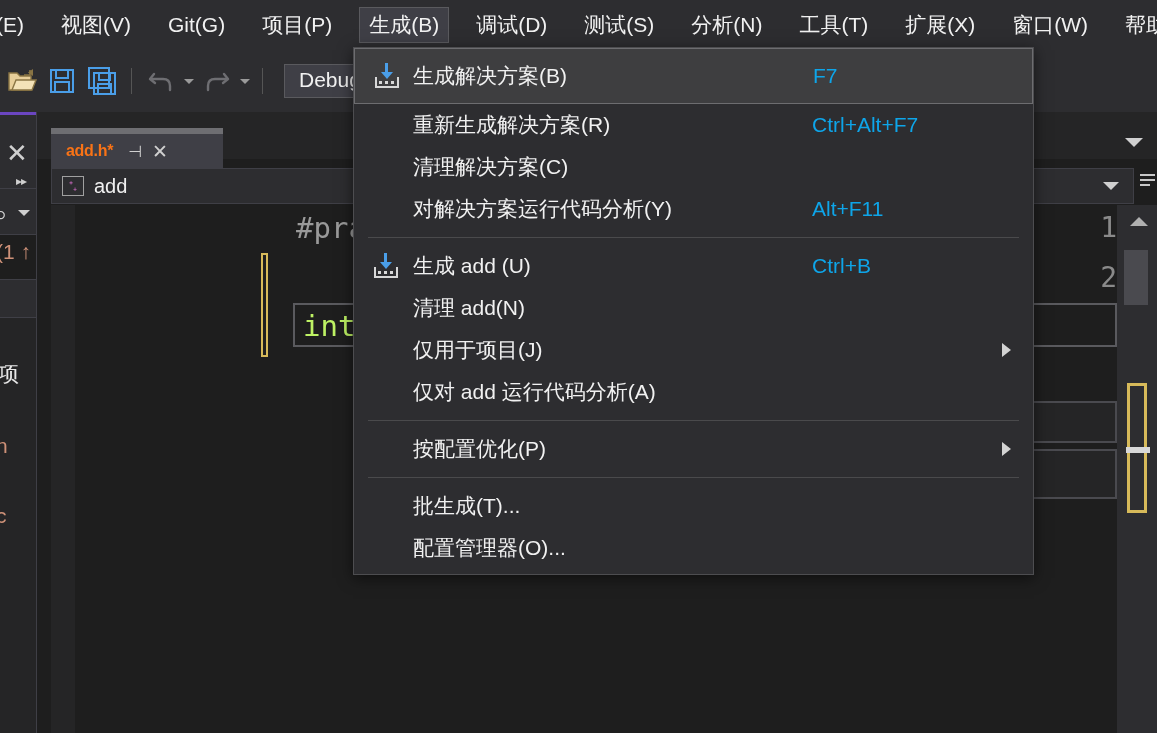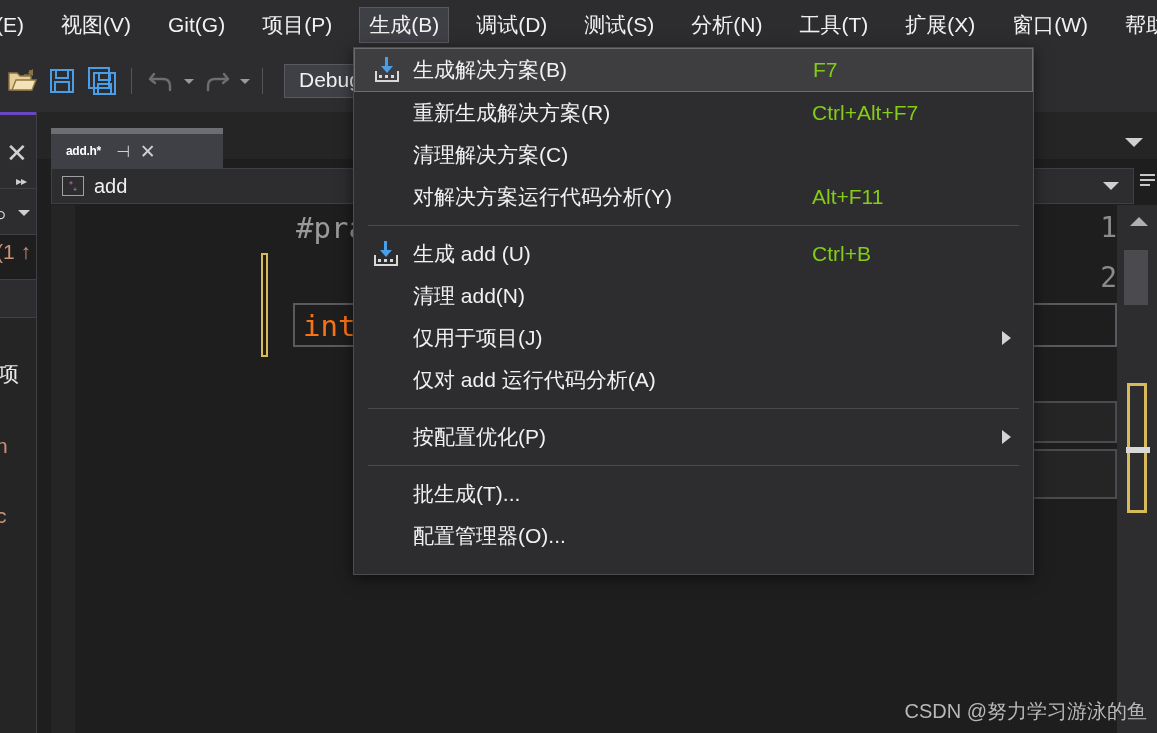--- a/index.html
+++ b/index.html
@@ -68,21 +68,21 @@
   .editor-wrap {
     position: absolute; left: 37px; top: 112px; width: 1120px; height: 621px;
     background: #1e1e1e;
   }
   .tabstrip { position: absolute; left: 0; top: 0; width: 1120px; height: 47px; background: #252526; }
   .tab-top-accent { position: absolute; left: 14px; top: 16px; width: 172px; height: 6px; background: #6e6e72; }
   .tab {
     position: absolute; left: 14px; top: 22px; height: 34px; width: 172px;
     background: #3f3f46; display: flex; align-items: center; padding-left: 15px;
   }
-  .tab-title { font-size: 12px; font-weight: bold; color: #ffffff; letter-spacing: -0.3px; }
+  .tab-title { font-size: 16px; font-weight: bold; color: #f97316; letter-spacing: -0.3px; }
   .tab-pin { margin-left: 15px; font-size: 16px; color: #d0d0d0; }
   .tab-close { margin-left: 10px; font-size: 19px; color: #d0d0d0; }
   .tab-right-caret { position: absolute; right: 14px; top: 26px; border-left: 9px solid transparent; border-right: 9px solid transparent; border-top: 9px solid #d0d0d0; }
 
   .navbar {
     position: absolute; left: 14px; top: 56px; width: 1083px; height: 36px;
     background: #2d2d30; border: 1px solid #3f3f46; display: flex; align-items: center; padding-left: 10px;
   }
   .cpp-icon {
     width: 22px; height: 20px; border: 1px solid #a0a0a0; color: #d86ecc;
@@ -96,21 +96,21 @@
   .nav-hamburger i:nth-child(1){ width:15px } .nav-hamburger i:nth-child(2){ width:15px } .nav-hamburger i:nth-child(3){ width:10px }
 
   .code-area { position: absolute; left: 14px; top: 93px; width: 1066px; height: 528px; background: #1e1e1e; }
   .gutter { position: absolute; left: 0; top: 0; width: 24px; height: 528px; background: #252526; }
   .lineno { position: absolute; right: 0; width: 120px; text-align: right;
     font-family: "DejaVu Sans Mono", monospace; font-size: 28px; color: #8a8a8a; }
   .lineno.cur { color: #c8c8c8; }
   .change-bar { position: absolute; left: 210px; width: 7px; border: 2px solid #d7ba5a; }
   .code-line { position: absolute; font-family: "DejaVu Sans Mono", monospace; font-size: 29px; white-space: pre; }
   .c-gray { color: #9a9a9a; }
-  .c-blue { color: #f97316; margin-top: 45px; }
+  .c-blue { color: #bef264; margin-top: 45px; }
   .c-yellow { color: #dcdcaa; }
   .sel-box { position: absolute; border: 2px solid #5a5a5e; background: #1e1e1e; }
 
   
   .scrollcol { position: absolute; left: 1080px; top: 93px; width: 40px; height: 528px; background: #2d2d30; }
   .sc-uparrow { position: absolute; left: 13px; top: 12px; border-left: 9px solid transparent; border-right: 9px solid transparent; border-bottom: 9px solid #b0b0b0; }
   .sc-thumb { position: absolute; left: 7px; top: 45px; width: 24px; height: 55px; background: #4a4a4f; }
   .sc-mark { position: absolute; left: 10px; top: 178px; width: 20px; height: 130px; border: 3px solid #d7ba5a; }
   .sc-caret { position: absolute; left: 9px; top: 242px; width: 24px; height: 6px; background: #d8d8d8; }
 
@@ -120,22 +120,22 @@
   
   .menu {
     position: absolute; left: 353px; top: 47px; width: 681px; height: 528px;
     background: #2d2d30; border: 1px solid #4d4d50;
     box-shadow: 0 3px 14px rgba(0,0,0,0.55);
   }
   .menu-item {
     position: relative; height: 42px; display: flex; align-items: center;
     padding-left: 59px; color: #f1f1f1; font-size: 21px; white-space: nowrap;
   }
-  .menu-item.highlight { background: #3e3e40; border: 1px solid #6d6d70; height: 44px; padding-left: 58px; }
-  .menu-item .shortcut { position: absolute; left: 458px; font-size: 21px; color: #84cc16; }
+  .menu-item.highlight { background: #3e3e40; border: 1px solid #6d6d70; height: 56px; padding-left: 58px; }
+  .menu-item .shortcut { position: absolute; left: 458px; font-size: 21px; color: #0ea5e9; }
   .menu-item .submenu-arrow {
     position: absolute; right: 22px; width: 0; height: 0;
     border-top: 7px solid transparent; border-bottom: 7px solid transparent; border-left: 9px solid #d3d3d3;
   }
   .menu-sep { height: 1px; background: #4a4a4c; margin: 7px 14px 7px 14px; }
   .menu-icon { position: absolute; left: 18px; top: 50%; transform: translateY(-50%); width: 28px; height: 28px; }
 
   
   .build-ico { position: relative; width: 28px; height: 28px; }
   .build-ico .arrow { position: absolute; left: 12px; top: 1px; width: 3px; height: 11px; background: #4a9ee8; }
@@ -322,14 +322,13 @@
       </div>
       <div class="menu-sep"></div>
       <div class="menu-item">
         <span>批生成(T)...</span>
       </div>
       <div class="menu-item">
         <span>配置管理器(O)...</span>
       </div>
     </div>
 
-  <div class="watermark">CSDN @努力学习游泳的鱼</div>
 </div>
 
 </body></html>

